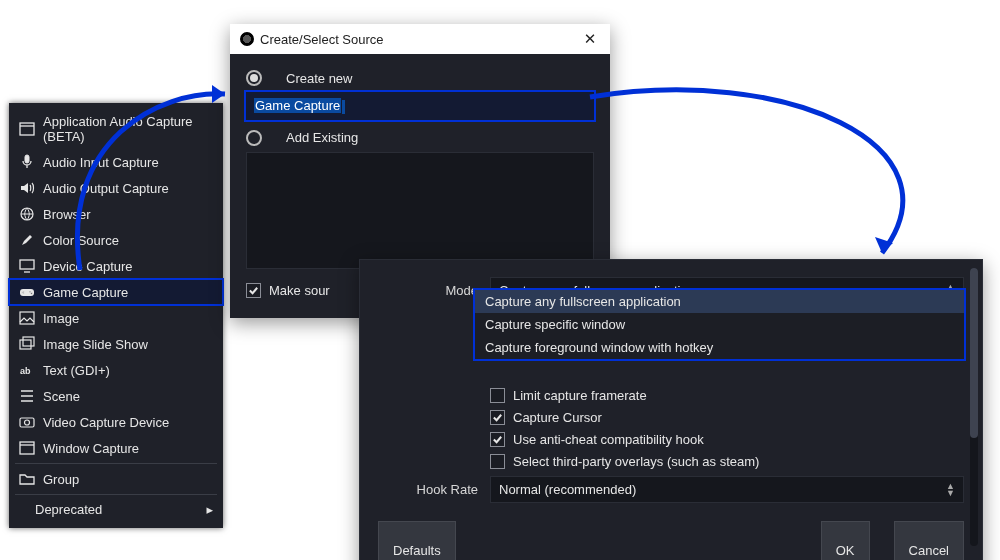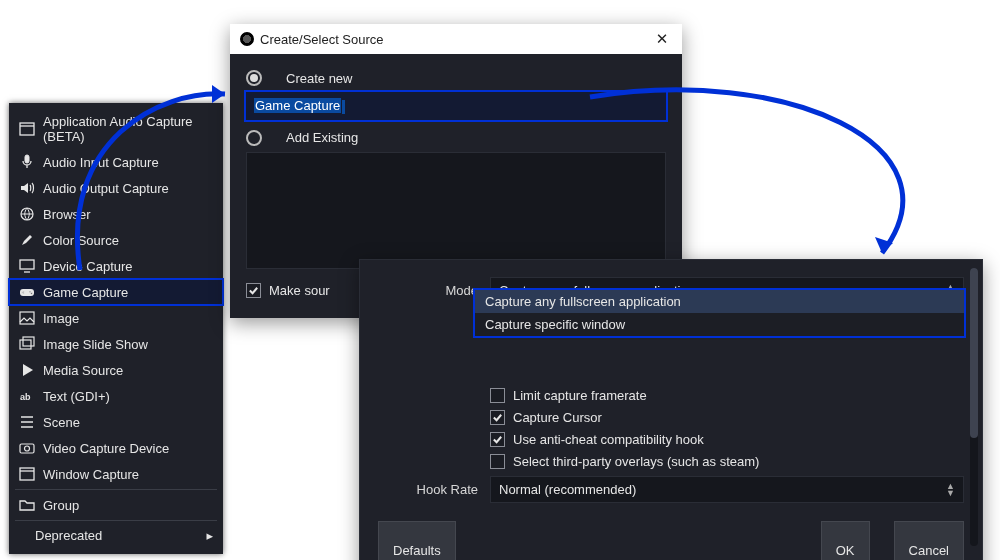--- a/index.html
+++ b/index.html
@@ -6,21 +6,21 @@
 .panel{position:absolute;background:#1f2129;box-shadow:0 0 6px rgba(0,0,0,.6)}
 
 .menu{left:9px;top:103px;width:214px;padding:6px 0}
 .menu-item{display:flex;align-items:center;gap:8px;padding:5px 10px;cursor:default}
 .menu-item .icon{width:16px;height:16px;flex:0 0 16px;display:flex;align-items:center;justify-content:center}
 .menu-item .icon svg{width:16px;height:16px;fill:#e6e6e6;stroke:#e6e6e6}
 .menu-item.selected{background:#131a33;outline:2px solid #0030d6;outline-offset:-1px}
 .menu-sep{height:1px;background:#3a3d46;margin:2px 6px}
 .menu-item.sub{justify-content:space-between;padding-left:26px}
 
-.dlg1{left:230px;top:24px;width:452px;background:#000000;box-shadow:0 5px 18px rgba(0,0,0,.4)}
+.dlg1{left:230px;top:24px;width:380px;background:#000000;box-shadow:0 5px 18px rgba(0,0,0,.4)}
 .dlg1 .titlebar{display:flex;align-items:center;justify-content:space-between;padding:6px 10px;background:#fff;color:#222}
 .dlg1 .titlebar .obs{width:14px;height:14px;border-radius:50%;background:radial-gradient(circle at 50% 50%,#555 0 4px,#000 4px 7px,#555 7px 8px);margin-right:6px}
 .dlg1 .titlebar .ttl{flex:1;color:#222;font-size:13px}
 .dlg1 .titlebar .close{width:20px;text-align:center;color:#222;font-size:15px;cursor:default}
 .dlg1 .body{background:#1f2129;padding:12px 16px 20px}
 .radio-row{display:flex;align-items:center;gap:24px;margin:4px 0}
 .radio{width:12px;height:12px;border-radius:50%;border:2px solid #bbb;position:relative;flex:0 0 12px}
 .radio.on::after{content:"";position:absolute;inset:2px;border-radius:50%;background:#ddd}
 .name-input{margin:6px 0 10px;outline:2px solid #0030d6;background:#131a33;padding:6px 8px}
 .name-input span{background:#0a4aa0;color:#fff;padding:0 1px}
@@ -134,28 +134,20 @@
         <svg viewBox="0 0 16 16">
           <rect x="1" y="4" width="11" height="9" fill="none" stroke-width="1.2"></rect>
           <rect x="4" y="1" width="11" height="9" fill="none" stroke-width="1.2"></rect>
         </svg>
       </span>
       <span>Image Slide Show</span>
     </div>
   <div class="menu-item">
       <span class="icon">
         <svg viewBox="0 0 16 16">
-          <path d="M4 2l10 6-10 6z" fill="#e6e6e6" stroke="none"></path>
-        </svg>
-      </span>
-      <span>Media Source</span>
-    </div>
-  <div class="menu-item">
-      <span class="icon">
-        <svg viewBox="0 0 16 16">
           <text x="1" y="12" font-size="9" font-weight="bold" fill="#e6e6e6" stroke="none">ab</text>
         </svg>
       </span>
       <span>Text (GDI+)</span>
     </div>
   <div class="menu-item">
       <span class="icon">
         <svg viewBox="0 0 16 16">
           <line x1="2" y1="3" x2="14" y2="3" stroke-width="1.5"></line>
           <line x1="2" y1="8" x2="14" y2="8" stroke-width="1.5"></line>
@@ -231,20 +223,21 @@
     <div class="form-row">
       <div class="lbl">Mode</div>
       <div class="val select">
           <span>Capture any fullscreen application</span>
           <span class="arrows">▲<br>▼</span>
         </div>
     </div>
     <div class="dropdown">
       <div class="opt hl">Capture any fullscreen application</div>
       <div class="opt">Capture specific window</div>
+      <div class="opt">Capture foreground window with hotkey</div>
     </div>
     <div style="height:70px"></div>
     <div class="form-row">
         <div class="lbl"></div>
         <div class="val chk-row">
           <span class="chk"></span>
           <span>Limit capture framerate</span>
         </div>
       </div>
     <div class="form-row">

